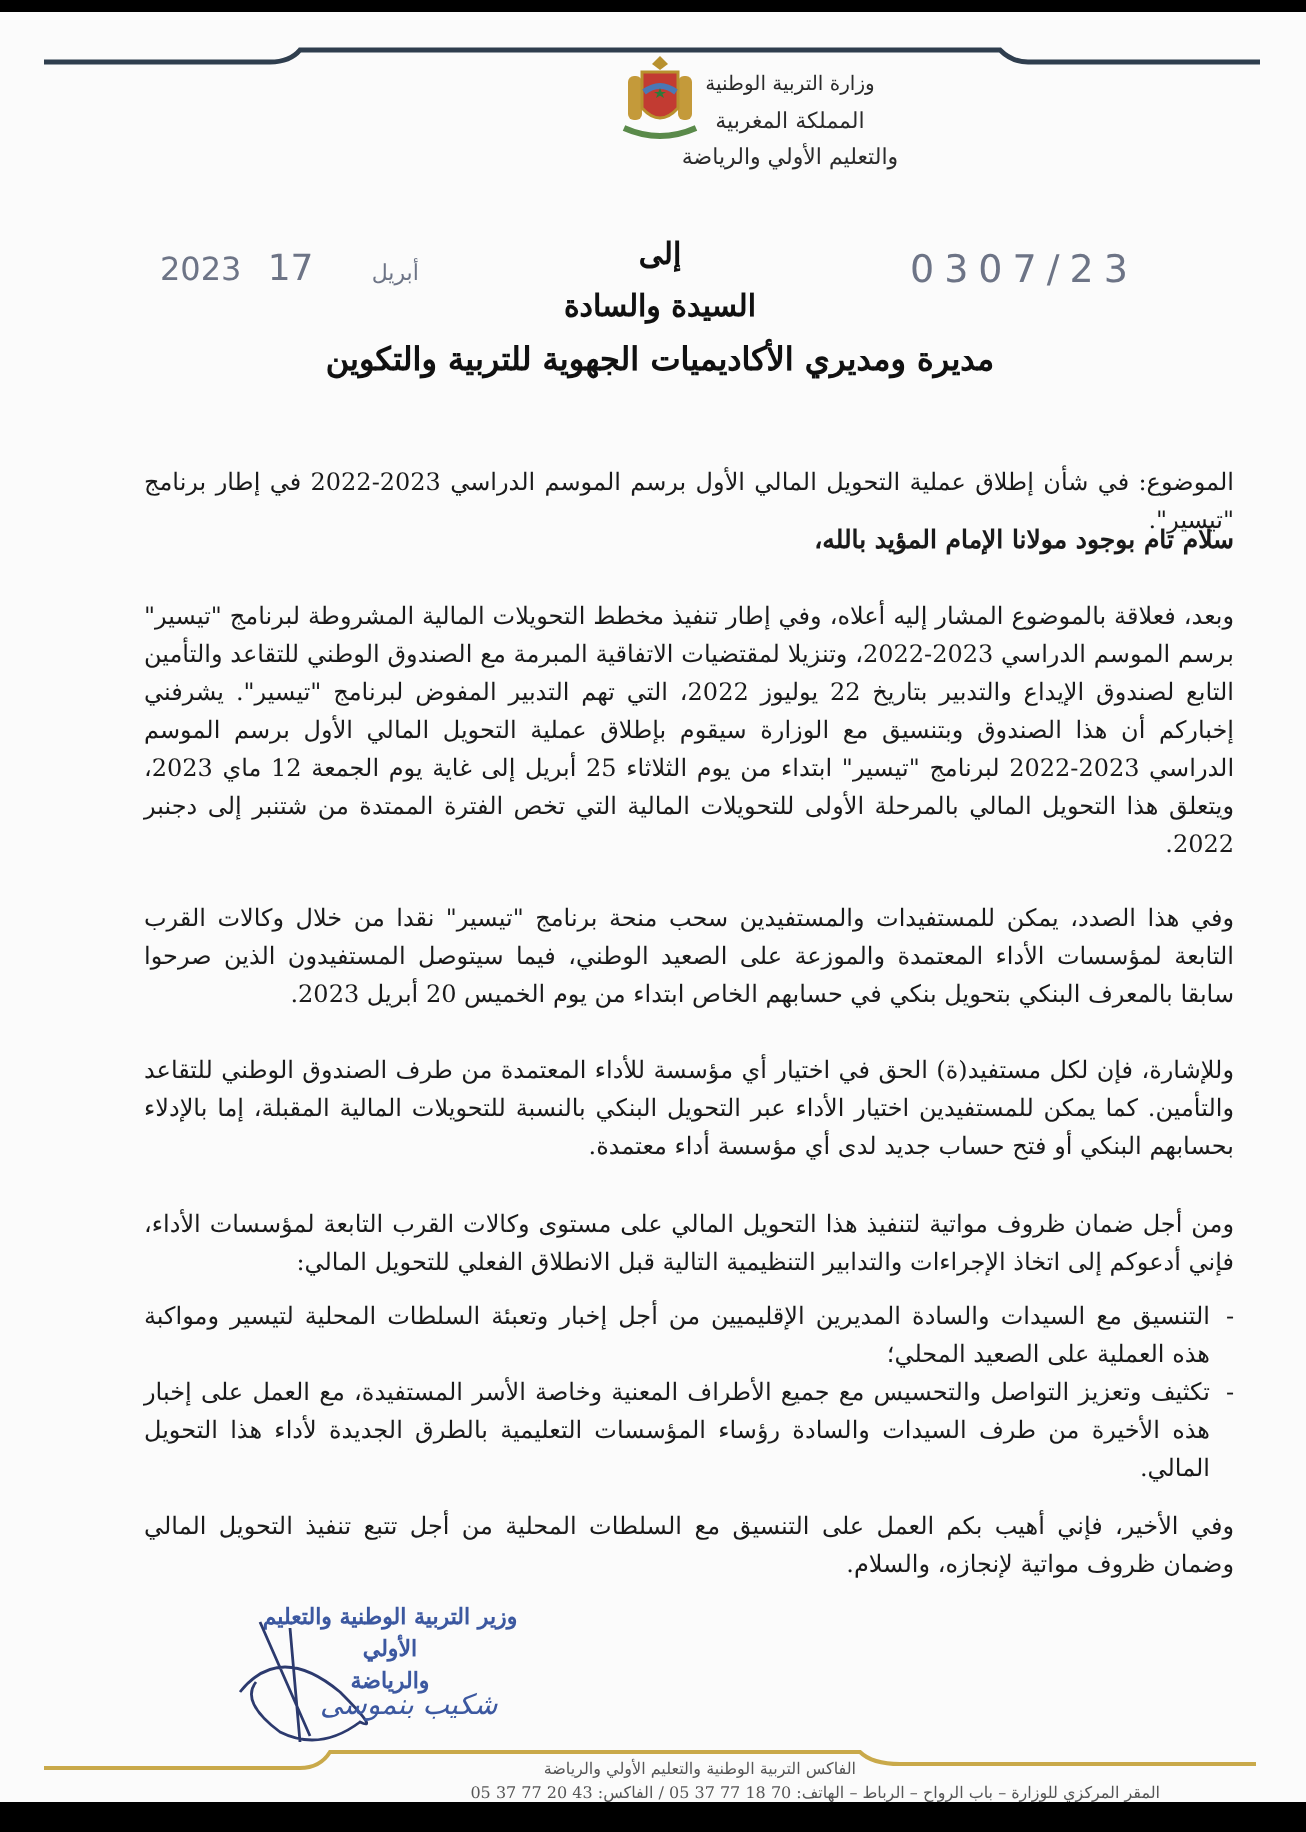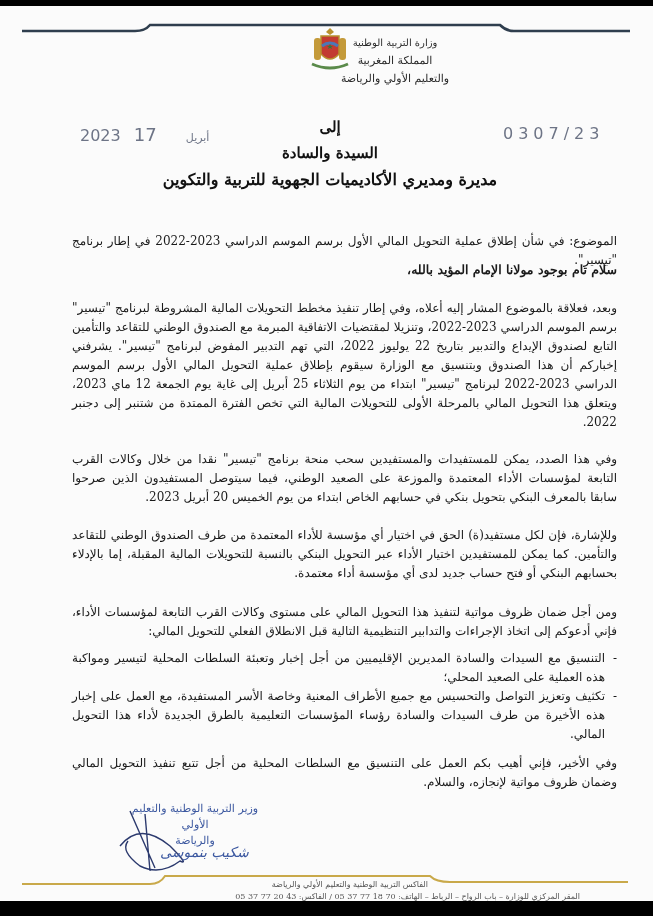--- a/index.html
+++ b/index.html
@@ -13,42 +13,42 @@
   .hdr-ar { position: absolute; right: 158px; top: 28px; width: 200px; text-align: center; direction: rtl; color: #2b2b2b; font-size: 11px; line-height: 18px; }
   .hdr-ar div:first-child { font-size: 10px; }
   .hdr-tf { position: absolute; left: 150px; top: 28px; width: 150px; text-align: center; color: #3a3a3a; font-size: 8.5px; line-height: 18px; letter-spacing: 1px; font-family: "DejaVu Sans Mono", monospace; }
   .emblem { position: absolute; left: 310px; top: 18px; width: 40px; height: 50px; }
 
   
   .stamp { position: absolute; color: #6d7486; font-family: "DejaVu Sans", sans-serif; }
   .stamp-date { left: 80px; top: 118px; font-size: 16px; letter-spacing: 0.5px; }
   .stamp-date .d { font-size: 18px; margin-left: 8px; }
   .stamp-date .m { font-size: 11px; margin: 0 24px; }
-  .stamp-ref { left: 455px; top: 118px; font-size: 16px; letter-spacing: 5px; margin-left: 48px; }
+  .stamp-ref { left: 455px; top: 118px; font-size: 19px; letter-spacing: 5px; }
 
   .addr { position: absolute; left: 100px; width: 460px; text-align: center; direction: rtl; color: #111; }
   .addr-to { top: 112px; font-size: 15px; font-weight: bold; }
   .addr-sirs { top: 138px; font-size: 15px; font-weight: bold; }
   .addr-dirs { top: 164px; font-size: 16px; font-weight: bold; }
 
   .body-text { position: absolute; left: 72px; width: 545px; direction: rtl; text-align: justify; color: #1a1a1a; font-size: 12px; line-height: 19px; }
   .body-text b { font-weight: normal; }
   .subject { top: 226px; }
   .greet { top: 254px; text-align: right; font-weight: bold; font-size: 12.5px; }
   .p1 { top: 293px; }
   .p2 { top: 444px; }
   .p3 { top: 520px; }
   .p4 { top: 597px; }
   .list { top: 643px; }
   .list .li { position: relative; padding-right: 12px; }
   .list .li::before { content: "-"; position: absolute; right: 0; top: 0; }
   .p5 { top: 748px; }
 
   
-  .sig-title { position: absolute; left: 120px; top: 795px; width: 150px; text-align: center; direction: rtl; color: #3c58a0; font-size: 11px; line-height: 16px; }
+  .sig-title { position: absolute; left: 120px; top: 795px; width: 150px; text-align: center; direction: rtl; color: #3c58a0; font-size: 11px; line-height: 16px; font-weight: bold; }
   .sig-name { position: absolute; left: 160px; top: 838px; direction: rtl; color: #3c58a0; font-size: 14px; font-style: italic; }
   .sig-scribble { position: absolute; left: 100px; top: 800px; width: 110px; height: 70px; }
 
   
   .ftr-line { position: absolute; left: 0; top: 866px; width: 653px; height: 14px; }
   .ftr-1 { position: absolute; right: 225px; top: 874px; direction: rtl; color: #555; font-size: 8px; }
   .ftr-2 { position: absolute; left: 170px; top: 886px; width: 410px; direction: rtl; text-align: right; color: #555; font-size: 8px; white-space: nowrap; }
 </style>
 </head>
 <body>

